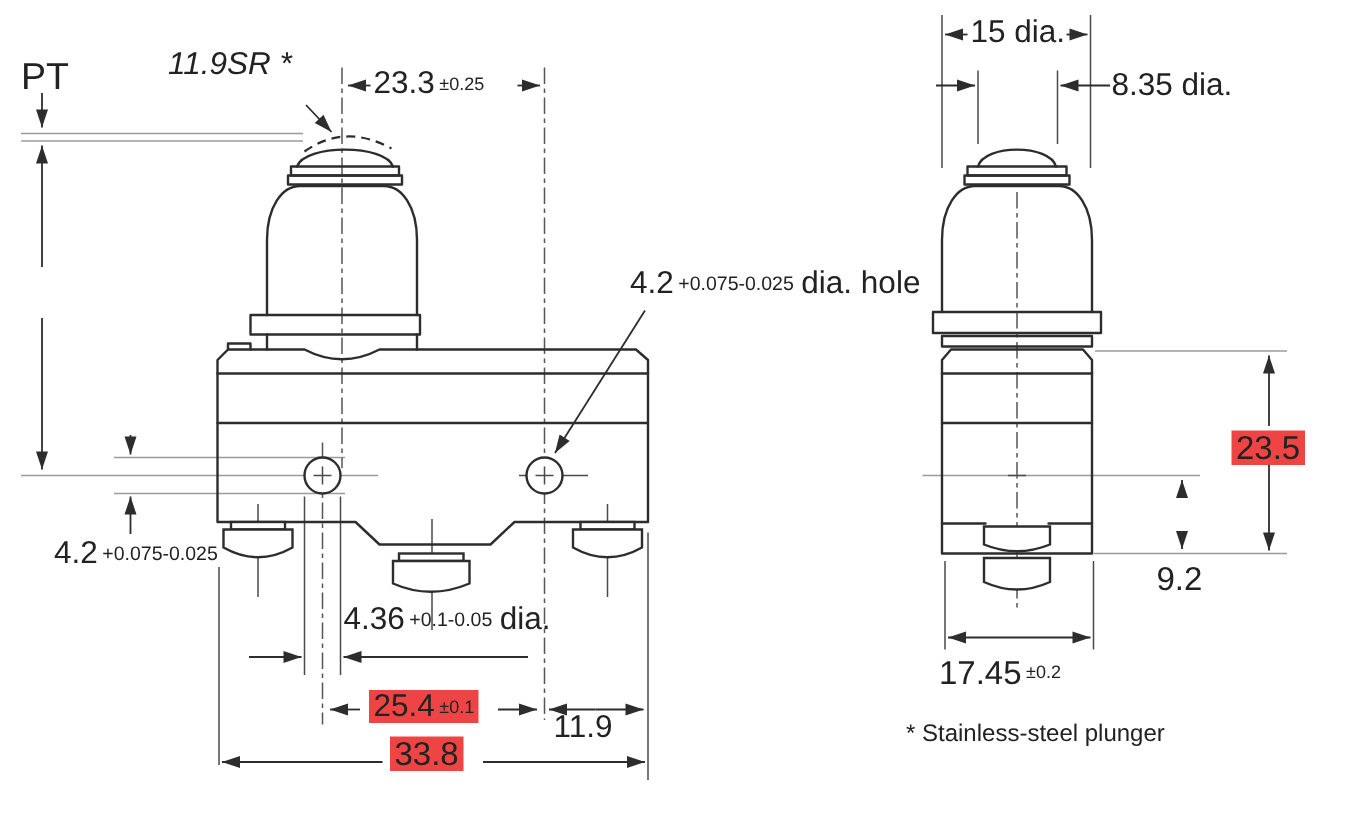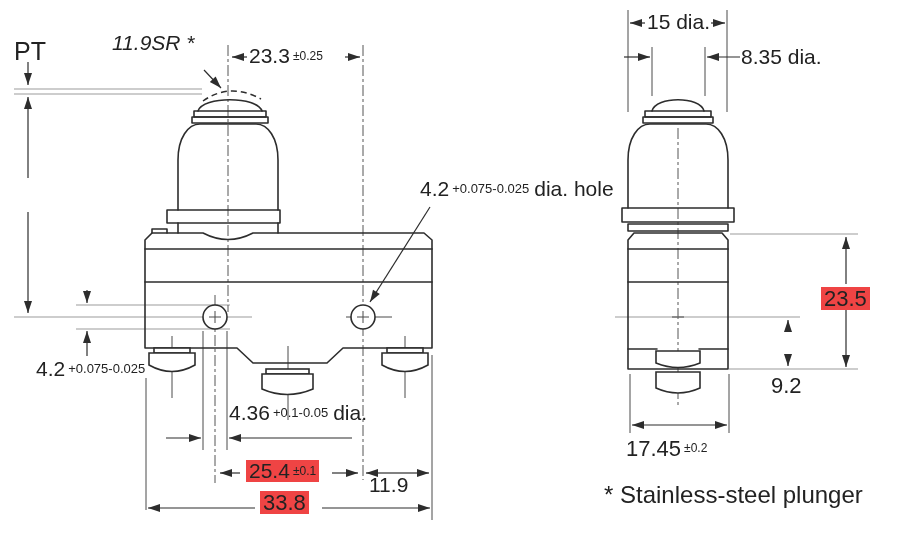--- a/index.html
+++ b/index.html
@@ -201,15 +201,15 @@
 
 <div class="lbl mid whitebg" style="left:821px;top:287px;">23.5</div>
 
 <div class="lbl mid" style="left:771px;top:330px;margin-top:44px;">9.2</div>
 
 <div class="lbl mid" style="left:626px;top:437px;">
   <span>17.45</span>
       <span class="tol-inline">±0.2</span>
 </div>
 
-<div class="lbl" style="left:604px;top:482px;font-size:24px;">* Stainless-steel plunger</div>
+<div class="lbl" style="left:604px;top:482px;font-size:16px;">* Stainless-steel plunger</div>
 
 </div>
 
 </body></html>

